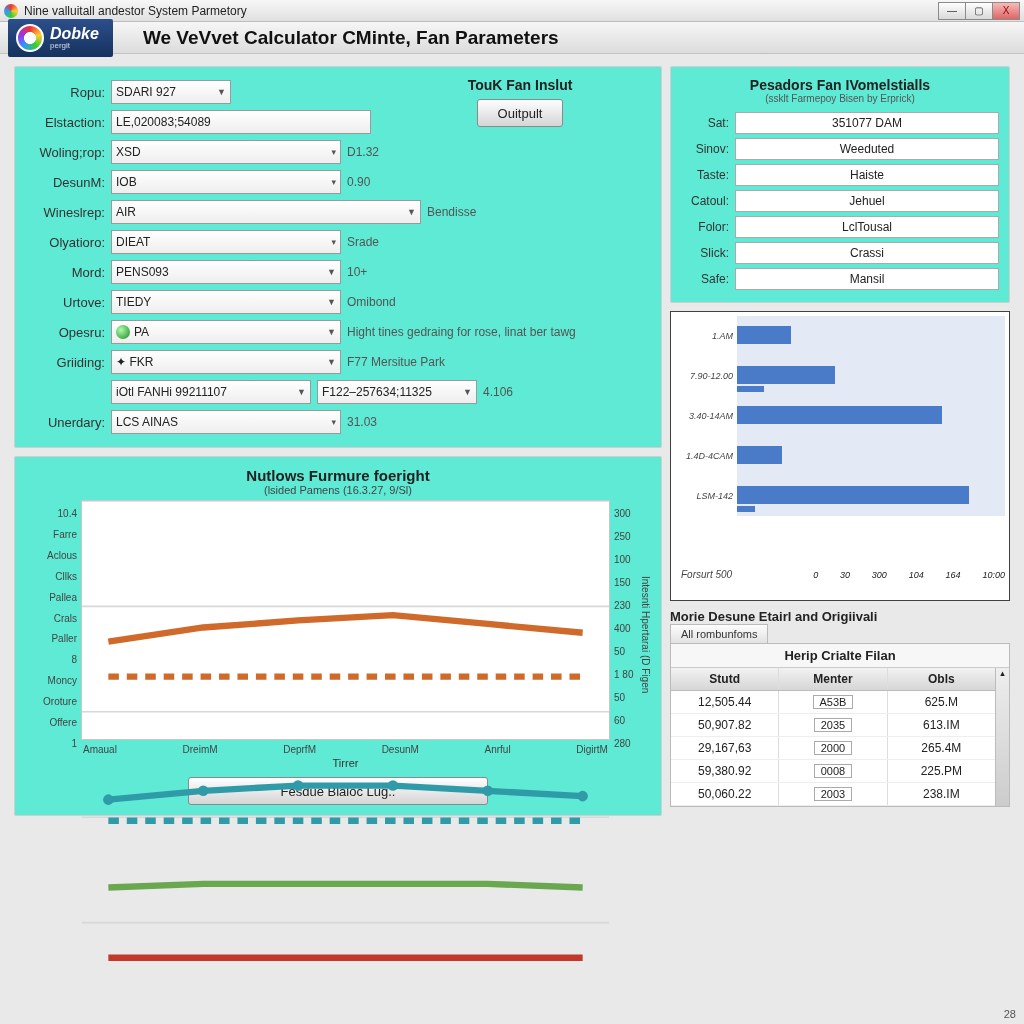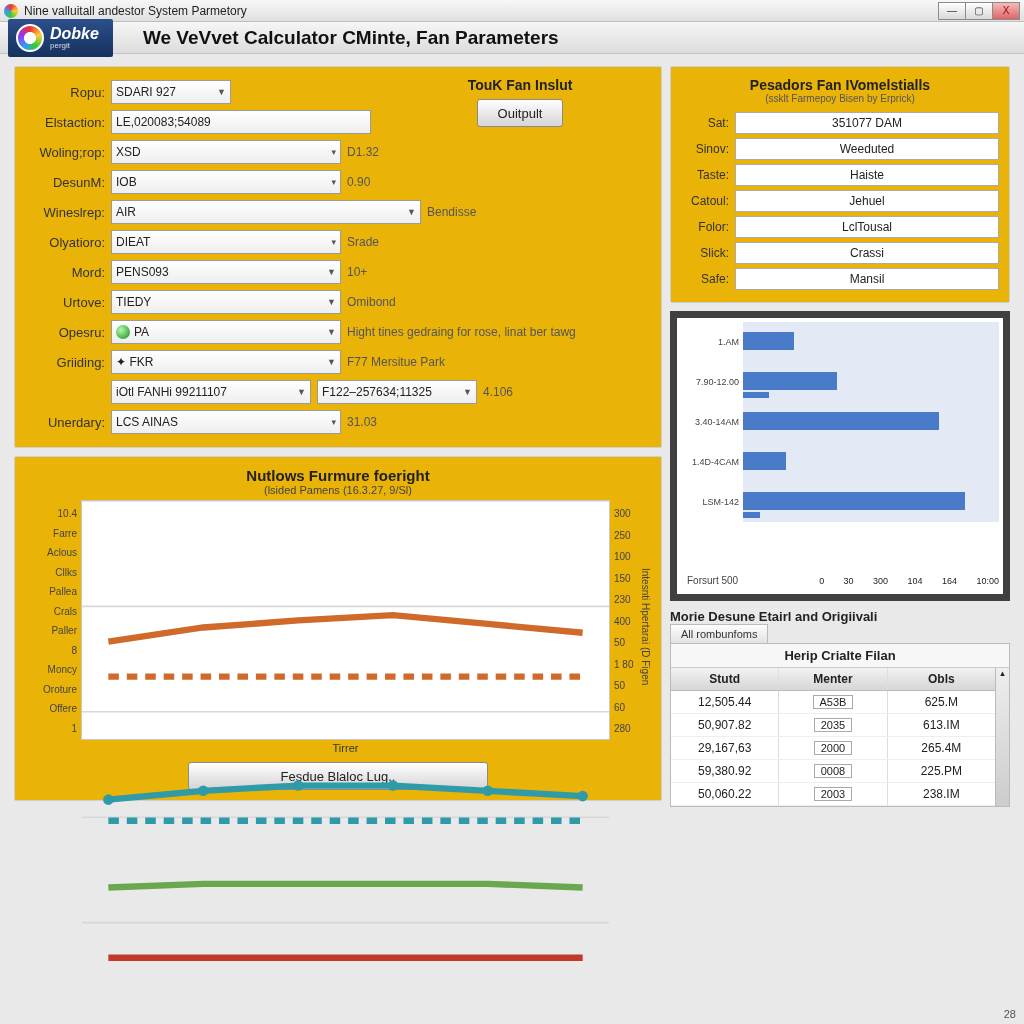--- a/index.html
+++ b/index.html
@@ -30,21 +30,21 @@
                background:radial-gradient(circle,#fff 35%, transparent 36%),
                           conic-gradient(#e33,#fc3,#3c3,#39f,#93e,#e33);
                border:2px solid #fff;}
   .logo-block .name { font-weight:bold; font-style:italic; font-size:16px;}
   .logo-block .sub { font-size:8px; opacity:.8; margin-top:-2px;}
   .appheader h1 { font-size:19px; font-weight:bold; color:#111; margin-left:22px;}
   
   .content { display:flex; gap:8px; padding:12px 14px 8px 14px; height:calc(1024px - 70px);}
   .leftcol { flex:1 1 62%; display:flex; flex-direction:column; gap:8px;}
   .rightcol { flex:0 0 340px; display:flex; flex-direction:column; gap:8px;}
-  .panel { background:#eab308; border:1px solid #cfcfcf; border-radius:2px; padding:10px;}
+  .panel { background:#5eead4; border:1px solid #cfcfcf; border-radius:2px; padding:10px;}
   
   .form-row { display:flex; align-items:center; height:30px; gap:6px;}
   .form-row > label { width:80px; text-align:right; color:#333; font-size:13px;}
   .sel, .txt { height:24px; border:1px solid #9a9a9a; background:linear-gradient(#fff,#eee);
                padding:0 4px; font-size:12px; display:flex; align-items:center;
                justify-content:space-between; color:#222;}
   .sel .caret { font-size:9px; color:#555;}
   .txt { justify-content:flex-start;}
   .hint { font-size:12px; color:#555;}
   .form-row .sel.w1 { width:120px;}
@@ -75,21 +75,21 @@
   .chart-svg { position:absolute; inset:0;}
   .bottom-btn { text-align:center; margin-top:8px;}
   
   .results .title { font-weight:bold; font-size:14px; text-align:center;}
   .results .sub { font-size:10px; color:#555; text-align:center; margin-bottom:6px;}
   .krow { display:flex; align-items:center; height:26px; gap:6px;}
   .krow label { width:48px; font-size:12px; color:#333; text-align:right;}
   .krow .field { flex:1; height:22px; border:1px solid #aaa; background:#fff;
                  display:flex; align-items:center; justify-content:center; font-size:12px;}
   
-  .barchart { border:7px solid #404040; background:#fff; height:290px; position:relative; padding:4px;}
+  .barchart { border:1px solid #404040; background:#fff; height:290px; position:relative; padding:4px;font-style:italic;}
   .bar-row { display:flex; align-items:center; height:40px; gap:4px;}
   .bar-row label { width:58px; font-size:9px; color:#444; text-align:right;}
   .bar-track { flex:1; background:#e4eaf5; height:100%; position:relative;}
   .bar-fill { position:absolute; top:10px; height:18px; left:0; background:#4a7bc8;}
   .bar-xaxis { display:flex; justify-content:space-between; font-size:9px; padding:2px 0 0 62px;}
   .bar-xlabel { font-size:10px; color:#444; margin-left:6px;}
   
   .detail .title { font-weight:bold; font-size:13px;}
   .tab { display:inline-block; padding:3px 10px; border:1px solid #bbb; border-bottom:none;
          background:linear-gradient(#fdfdfd,#e2e2e2); font-size:11px; color:#333;}
@@ -285,20 +285,28 @@
                 <circle cx="23" cy="55" r="1" fill="#2f9aa8"></circle>
                 <circle cx="41" cy="54" r="1" fill="#2f9aa8"></circle>
                 <circle cx="59" cy="54" r="1" fill="#2f9aa8"></circle>
                 <circle cx="77" cy="55" r="1" fill="#2f9aa8"></circle>
                 <circle cx="95" cy="56" r="1" fill="#2f9aa8"></circle>
                 <polyline points="5,60.66666666666667 23,60.66666666666667 41,60.66666666666667 59,60.66666666666667 77,60.66666666666667 95,60.66666666666667" fill="none" stroke="#2f9aa8" stroke-width="1.2" stroke-dasharray="2,1.5"></polyline>
                 <polyline points="5,73.33333333333333 23,72.66666666666667 41,72.66666666666667 59,72.66666666666667 77,72.66666666666667 95,73.33333333333333" fill="none" stroke="#6aa84f" stroke-width="1.2"></polyline>
                 <polyline points="5,86.66666666666667 23,86.66666666666667 41,86.66666666666667 59,86.66666666666667 77,86.66666666666667 95,86.66666666666667" fill="none" stroke="#c0392b" stroke-width="1.2"></polyline>
               </svg>
           </div>
+          <div class="chart-xaxis" id="c1-xaxis">
+              <div>Amaual</div>
+              <div>DreimM</div>
+              <div>DeprfM</div>
+              <div>DesunM</div>
+              <div>Anrful</div>
+              <div>DigirtM</div>
+            </div>
           <div class="chart-xlabel">Tirrer</div>
         </div>
         <div class="chart-y2" id="c1-y2">
             <div>300</div>
             <div>250</div>
             <div>100</div>
             <div>150</div>
             <div>230</div>
             <div>400</div>
             <div>50</div>

